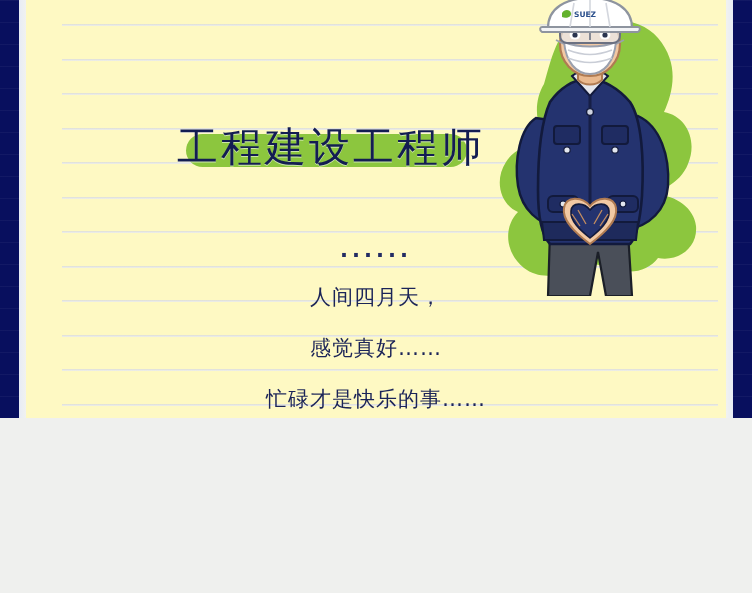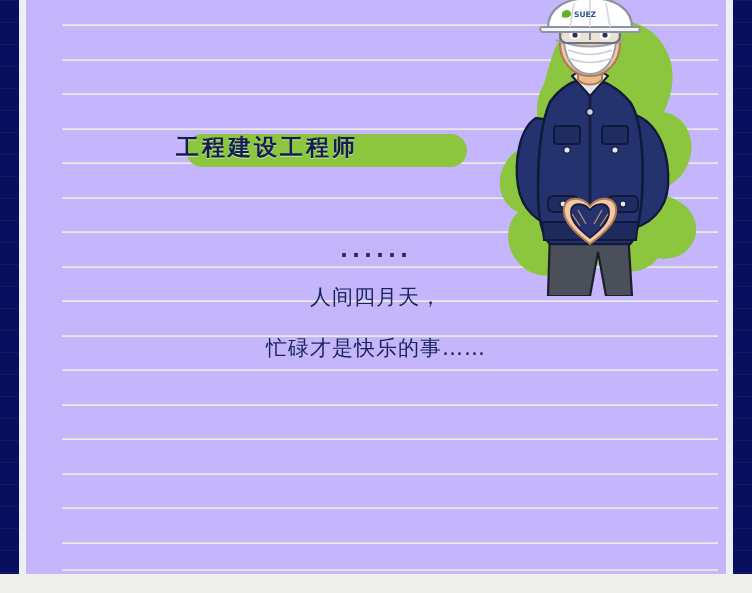--- a/index.html
+++ b/index.html
@@ -2,22 +2,22 @@
 <html><head>
 <meta charset="utf-8">
 <style>
   html,body{margin:0;padding:0;}
   body{
     width:752px;height:593px;overflow:hidden;
     background:#eff0ee;
     font-family:"Liberation Sans","DejaVu Sans",sans-serif;
   }
   #poster{
-    position:relative;width:752px;height:574px;overflow:hidden;
-    background:#c4b5fd;
+    position:relative;width:752px;height:418px;overflow:hidden;
+    background:#fef9c3;
   }
 
   
   #rules{position:absolute;left:62px;top:0;right:34px;bottom:0;}
   .rule{
     position:absolute;left:0;right:0;height:2px;
     background:linear-gradient(to bottom,#dcddd9 0%,#e6e7e3 60%,#eff0ee 100%);
     opacity:.95;
   }
 
@@ -45,22 +45,22 @@
   #worker svg{display:block;width:100%;height:100%;}
 
   
   #headline-wrap{position:absolute;left:176px;top:118px;width:310px;height:58px;}
   #headline-bar{
     position:absolute;left:10px;top:16px;width:281px;height:33px;
     background:#8cc63e;border-radius:17px;
   }
   #headline-text{
     position:absolute;left:0;top:0;width:310px;
-    line-height:58px;
-    font-size:23px;font-weight:bold;letter-spacing:3px;
+    text-align:center;line-height:58px;
+    font-size:41px;font-weight:normal;letter-spacing:3px;
     color:#131d52;white-space:nowrap;
     font-family:"DejaVu Sans","Liberation Sans",sans-serif;
     text-shadow:0 1px 0 rgba(255,255,255,.55);
   }
 
   
   #body-copy{
     position:absolute;left:34px;top:238px;width:684px;
     text-align:center;color:#1b2458;
     font-family:"DejaVu Sans","Liberation Sans",sans-serif;
@@ -195,20 +195,21 @@
   </div>
 
   <div id="headline-wrap">
     <div id="headline-bar"></div>
     <div id="headline-text">工程建设工程师</div>
   </div>
 
   <div id="body-copy">
     <span class="line ellipsis-line">······</span>
     <span class="line copy-line">人间四月天，</span>
+    <span class="line copy-line">感觉真好……</span>
     <span class="line copy-line">忙碌才是快乐的事……</span>
   </div>
 
   <div id="bottom-rule"></div>
 
   <div class="edge edge-navy" id="edge-left"></div>
   <div class="edge edge-soft" id="edge-left-soft"></div>
   <div class="edge edge-soft" id="edge-right-soft"></div>
   <div class="edge edge-navy" id="edge-right"></div>
 

